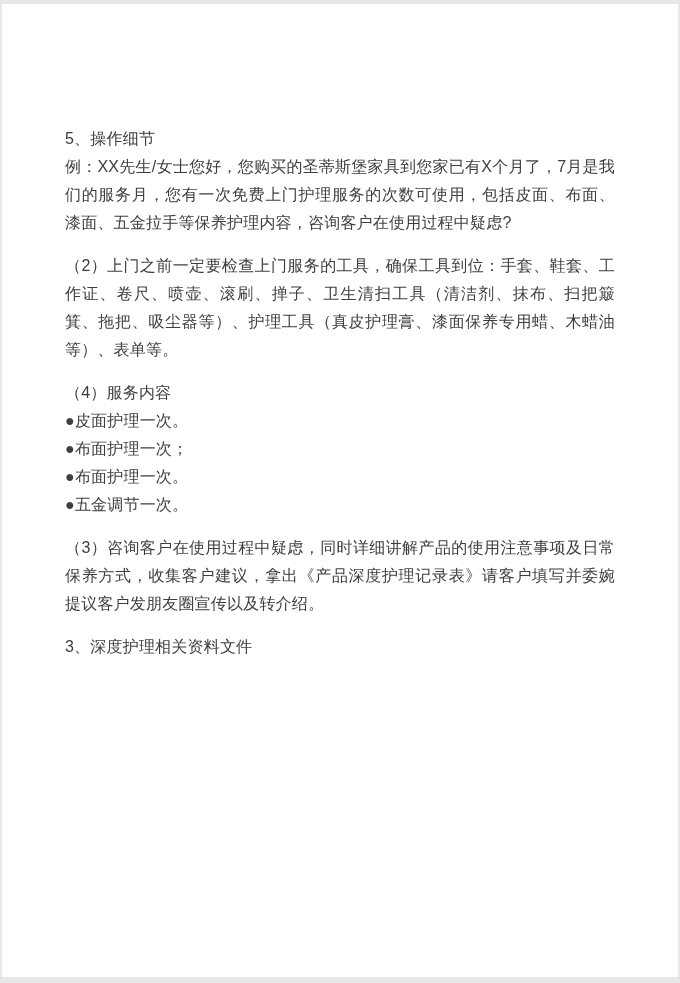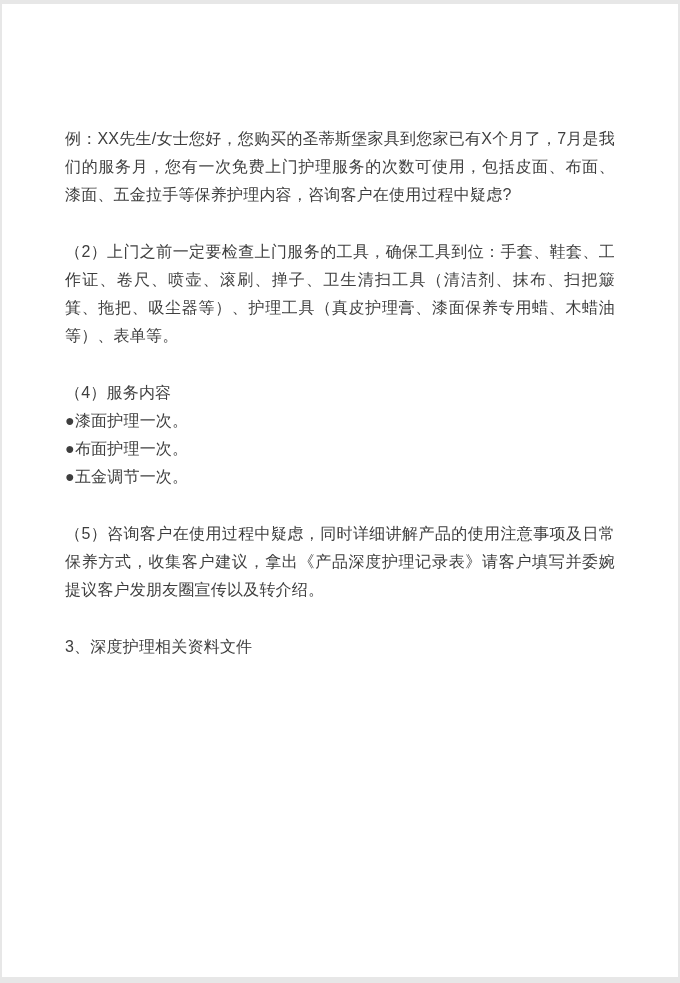--- a/index.html
+++ b/index.html
@@ -27,50 +27,52 @@
     font-size: 16px;
     line-height: 28px;
     color: #3e3e3e;
     text-align: justify;
     letter-spacing: 0.2px;
   }
   .block {
     margin: 0;
   }
   .gap {
-    margin-top: 29px;
+    margin-top: 15px;
   }
   .bullet-row {
     margin: 0;
   }
   .bullet {
     display: inline;
   }
 </style>
 </head>
 <body>
 
 <div class="paper">
   <div class="content">
 
+    <p class="block">5、操作细节</p>
 
 
     <p class="block">例：XX先生/女士您好，您购买的圣蒂斯堡家具到您家已有X个月了，7月是我们的服务月，您有一次免费上门护理服务的次数可使用，包括皮面、布面、漆面、五金拉手等保养护理内容，咨询客户在使用过程中疑虑?</p>
 
     <p class="block gap">（2）上门之前一定要检查上门服务的工具，确保工具到位：手套、鞋套、工作证、卷尺、喷壶、滚刷、掸子、卫生清扫工具（清洁剂、抹布、扫把簸箕、拖把、吸尘器等）、护理工具（真皮护理膏、漆面保养专用蜡、木蜡油等）、表单等。</p>
 
 
     <p class="block gap">（4）服务内容</p>
 
-    <p class="block bullet-row"><span class="bullet">●</span><span>漆面护理一次。</span></p>
+    <p class="block bullet-row"><span class="bullet">●</span><span>皮面护理一次。</span></p>
 
+    <p class="block bullet-row"><span class="bullet">●</span><span>布面护理一次；</span></p>
 
     <p class="block bullet-row"><span class="bullet">●</span><span>布面护理一次。</span></p>
 
     <p class="block bullet-row"><span class="bullet">●</span><span>五金调节一次。</span></p>
 
-    <p class="block gap">（5）咨询客户在使用过程中疑虑，同时详细讲解产品的使用注意事项及日常保养方式，收集客户建议，拿出《产品深度护理记录表》请客户填写并委婉提议客户发朋友圈宣传以及转介绍。</p>
+    <p class="block gap">（3）咨询客户在使用过程中疑虑，同时详细讲解产品的使用注意事项及日常保养方式，收集客户建议，拿出《产品深度护理记录表》请客户填写并委婉提议客户发朋友圈宣传以及转介绍。</p>
 
 
     <p class="block gap">3、深度护理相关资料文件</p>
 
   </div>
 </div>
 
 </body></html>

